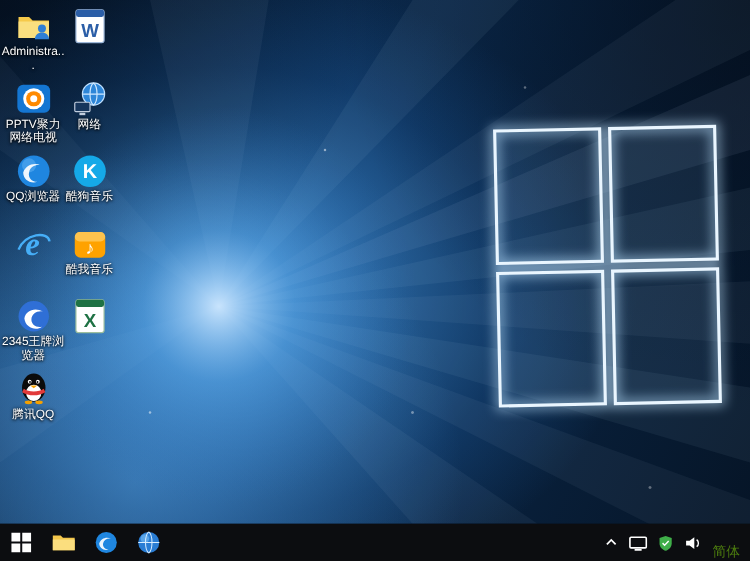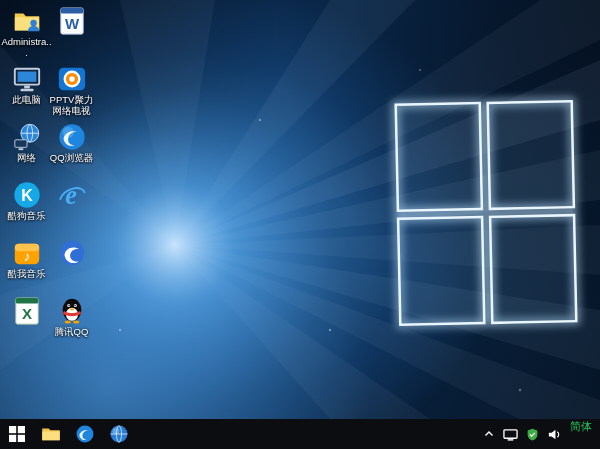--- a/index.html
+++ b/index.html
@@ -33,21 +33,21 @@
     text-shadow:0 1px 2px rgba(0,0,0,.95),0 0 3px rgba(0,0,0,.8);
     word-break:break-word;
   }
   
   .taskbar{
     position:absolute;left:0;right:0;bottom:0;height:30px;
     background:#0c0d10;display:flex;align-items:center;z-index:5;
   }
   .tb-btn{width:34px;height:30px;display:flex;align-items:center;justify-content:center;}
   .tb-btn svg{display:block;}
-  .tray{margin-left:auto;display:flex;align-items:flex-start;gap:8px;padding-right:8px;color:#22c55e;height:100%;}
+  .tray{margin-left:auto;display:flex;align-items:flex-end;gap:8px;padding-right:8px;color:#4d7c0f;height:100%;}
   .tray-icon{display:flex;align-items:center;justify-content:center;height:100%;}
   .tray-lang{font-size:11px;}
   .tray-clock{font-size:9.5px;line-height:1.3;text-align:center;white-space:nowrap;}
 </style>
 </head>
 <body>
 
 <div class="desktop">
   <svg class="beams" width="600" height="419" viewBox="0 0 600 419">
     <defs>
@@ -114,31 +114,20 @@
     <div class="cell">
       <div class="ic">
         <svg viewBox="0 0 32 32">
             <rect x="4" y="2" width="24" height="28" rx="2" fill="#ffffff" stroke="#9db7d8"></rect>
             <rect x="4" y="2" width="24" height="6" rx="2" fill="#2b5ea7"></rect>
             <text x="16" y="25" font-size="16" font-weight="bold" fill="#2b5ea7" text-anchor="middle" font-family="Liberation Sans, sans-serif">W</text>
           </svg>
       </div>
     </div>
 
-    <div class="cell">
-      <div class="ic">
-        <svg viewBox="0 0 32 32">
-            <rect x="3" y="5" width="26" height="17" rx="1.5" fill="#10243c" stroke="#c2cede" stroke-width="2"></rect>
-            <rect x="6" y="8" width="20" height="11" fill="#2e86d8"></rect>
-            <rect x="13" y="23" width="6" height="3" fill="#c2cede"></rect>
-            <rect x="9" y="26.5" width="14" height="2.5" rx="1" fill="#c2cede"></rect>
-          </svg>
-      </div>
-      <div class="lbl">此电脑</div>
-    </div>
 
     <div class="cell">
       <div class="ic">
         <svg viewBox="0 0 32 32">
             <rect x="2" y="4" width="28" height="24" rx="5" fill="#1476d2"></rect>
             <circle cx="16" cy="16" r="9" fill="#ffffff"></circle>
             <circle cx="16" cy="16" r="6.5" fill="#ff8a00"></circle>
             <circle cx="16" cy="16" r="3" fill="#ffffff"></circle>
           </svg>
       </div>
@@ -199,20 +188,21 @@
       <div class="lbl">酷我音乐</div>
     </div>
 
     <div class="cell">
       <div class="ic">
         <svg viewBox="0 0 32 32">
             <circle cx="16" cy="16" r="13" fill="#2f6fd6"></circle>
             <path d="M8 18c1-7 9-10 16-6-5-1-10 2-10 7 0 4 4 7 9 6-5 4-14 1-15-7z" fill="#ffffff"></path>
           </svg>
       </div>
+      <div class="lbl">2345王牌浏览器</div>
     </div>
 
 
     <div class="cell">
       <div class="ic">
         <svg viewBox="0 0 32 32">
             <rect x="4" y="2" width="24" height="28" rx="2" fill="#ffffff" stroke="#9dbf9d"></rect>
             <rect x="4" y="2" width="24" height="6" rx="2" fill="#1f7244"></rect>
             <text x="16" y="25" text-anchor="middle" font-size="16" font-weight="bold" fill="#1f7244" font-family="Liberation Sans, sans-serif">X</text>
           </svg>

